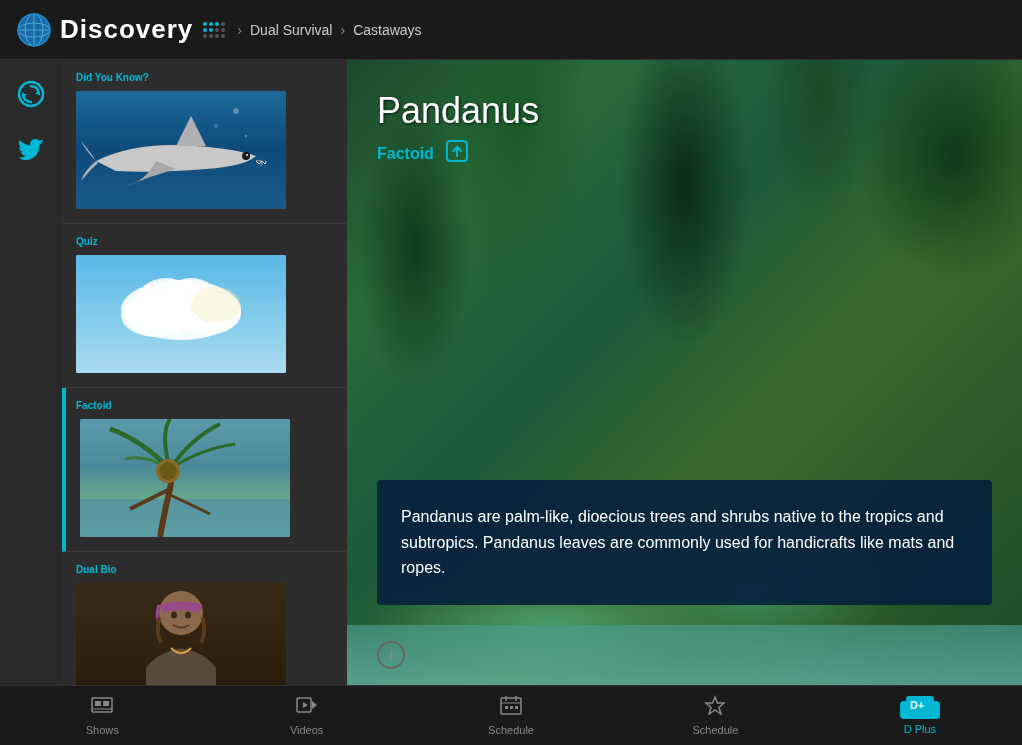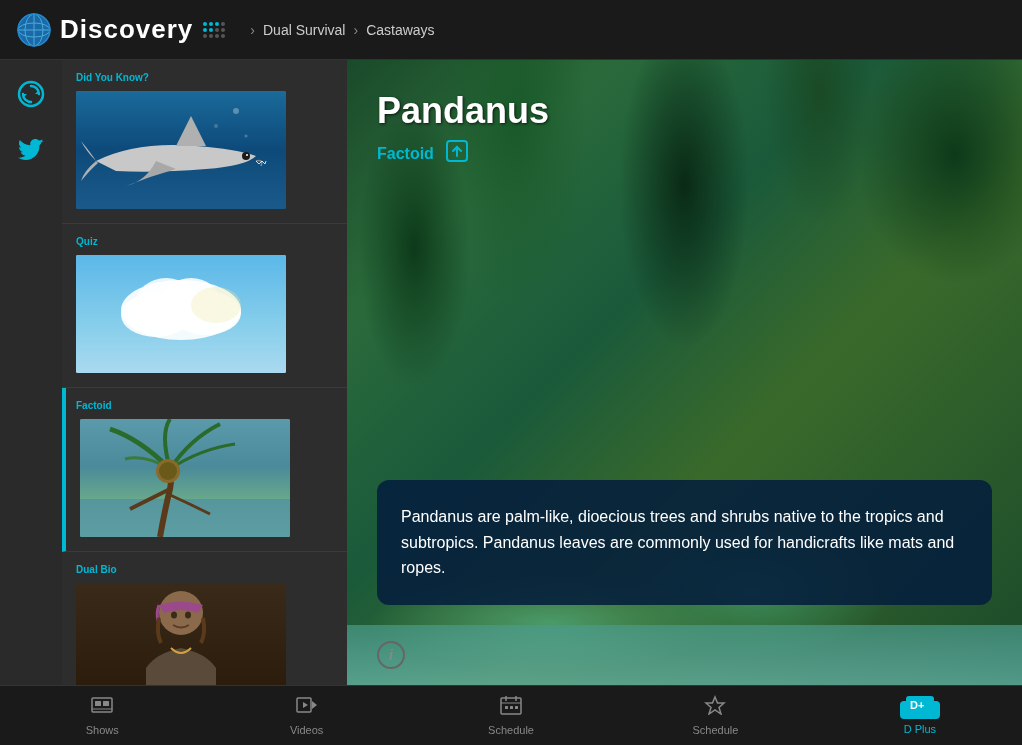--- a/index.html
+++ b/index.html
@@ -16,21 +16,20 @@
     .header {
       position: absolute;
       top: 0; left: 0; right: 0;
       height: 60px;
       background: #1a1a1a;
       display: flex;
       align-items: center;
       padding: 0 16px;
       z-index: 10;
       border-bottom: 1px solid #333;
-      gap: 13px;
     }
     .logo-area {
       display: flex;
       align-items: center;
       gap: 8px;
     }
     .logo-globe {
       width: 36px;
       height: 36px;
     }
@@ -174,21 +173,21 @@
       background: linear-gradient(180deg, #4a9a8a 0%, #5aaaa0 50%, #6abab0 100%);
       opacity: 0.7;
     }
 
     
     .main-title {
       position: absolute;
       top: 30px; left: 30px;
       color: white;
       font-size: 36px;
-      font-weight: bold;
+      font-weight: normal;
       text-shadow: 1px 1px 3px rgba(0,0,0,0.7);
     }
     .main-subtitle-row {
       position: absolute;
       top: 80px; left: 30px;
       display: flex;
       align-items: center;
       gap: 12px;
     }
     .main-subtitle {
@@ -200,21 +199,21 @@
       color: #00b8d4;
       font-size: 18px;
       cursor: pointer;
     }
 
     
     .info-box {
       position: absolute;
       bottom: 80px; left: 30px; right: 30px;
       background: rgba(5, 30, 60, 0.88);
-      border-radius: 12px;
+      border-radius: 4px;
       padding: 24px;
     }
     .info-text {
       color: white;
       font-size: 16px;
       line-height: 1.6;
     }
 
     
     .info-button {

